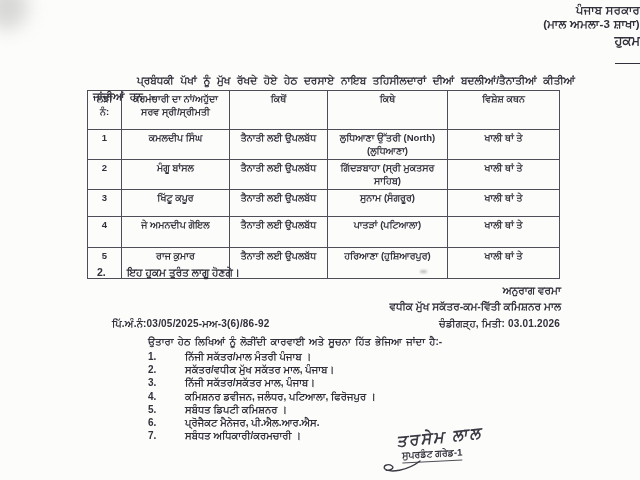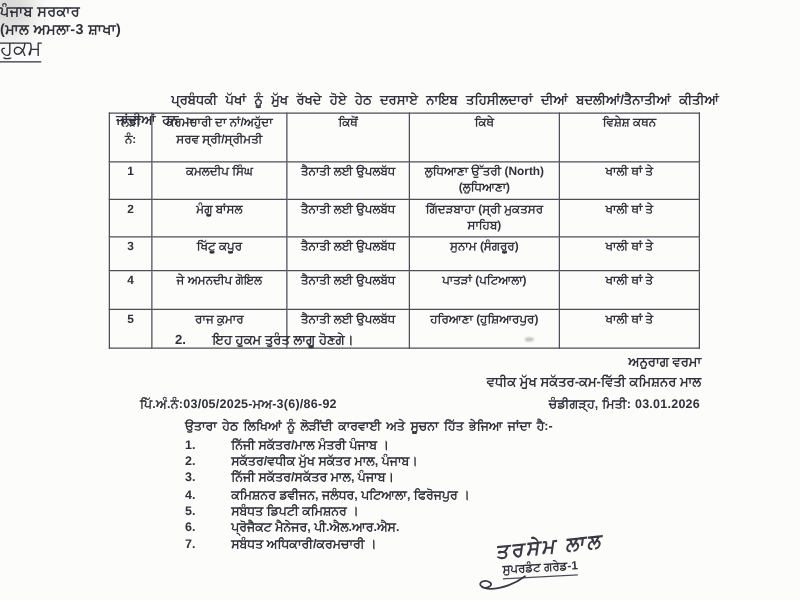--- a/index.html
+++ b/index.html
@@ -15,25 +15,25 @@
   
   .smudge-tl{
     position:absolute;left:-14px;top:-16px;width:42px;height:46px;
     background:#cfcfcd;border-radius:50%;filter:blur(9px);opacity:.8;
   }
   .speck{
     position:absolute;left:420px;top:270px;width:7px;height:3px;
     background:#b9b9b6;border-radius:50%;filter:blur(1px);
   }
 
-  .doc-header{position:absolute;top:3px;left:0;width:100%;text-align:left;}
+  .doc-header{position:absolute;top:3px;left:0;width:100%;text-align:right;}
   .doc-header .hl{font-size:11.5px;font-weight:700;line-height:14px;letter-spacing:.3px;}
   .order-heading{
-    display:inline-block;margin-top:1px;font-size:17px;font-weight:400;
-    border-bottom:1.4px solid #31313c;padding-bottom:4px;line-height:13px;
+    display:inline-block;margin-top:1px;font-size:13px;font-weight:700;
+    border-bottom:1.4px solid #31313c;padding-bottom:16px;line-height:13px;
   }
 
   .intro{
     position:absolute;top:60px;left:80px;width:482px;
     font-size:10.5px;font-weight:600;line-height:15.5px;
     text-indent:44px;text-align:justify;margin:13px;word-spacing:2.5px;
   }
 
   table.order-table{
     position:absolute;top:90px;left:87px;width:472px;
@@ -49,21 +49,21 @@
   .col-sn{width:34px;}
   .col-name{width:108px;}
   .col-from{width:98px;}
   .col-to{width:120px;}
   .col-rem{width:112px;}
   td.sn{text-align:center;}
   td.from{text-align:center;}
   tr.r-std td{height:22px;}
   tr.r-tall td{height:26px;}
 
-  .para2{position:absolute;top:266px;left:97px;font-size:10.5px;font-weight:600;margin-left:43px;}
+  .para2{position:absolute;top:266px;left:97px;font-size:10.5px;font-weight:600;}
   .para2 .no{display:inline-block;width:30px;}
 
   .issue-block{position:absolute;top:283px;left:84px;font-size:10.5px;font-weight:600;line-height:15.5px;}
   .signatory-block{position:absolute;top:283px;left:343px;width:218px;text-align:right;
     font-size:10.5px;font-weight:700;line-height:15.5px;}
 
   .endorse-row{
     position:absolute;top:318px;left:112px;width:448px;
     display:flex;justify-content:space-between;
     font-size:10px;font-weight:700;letter-spacing:.2px;

